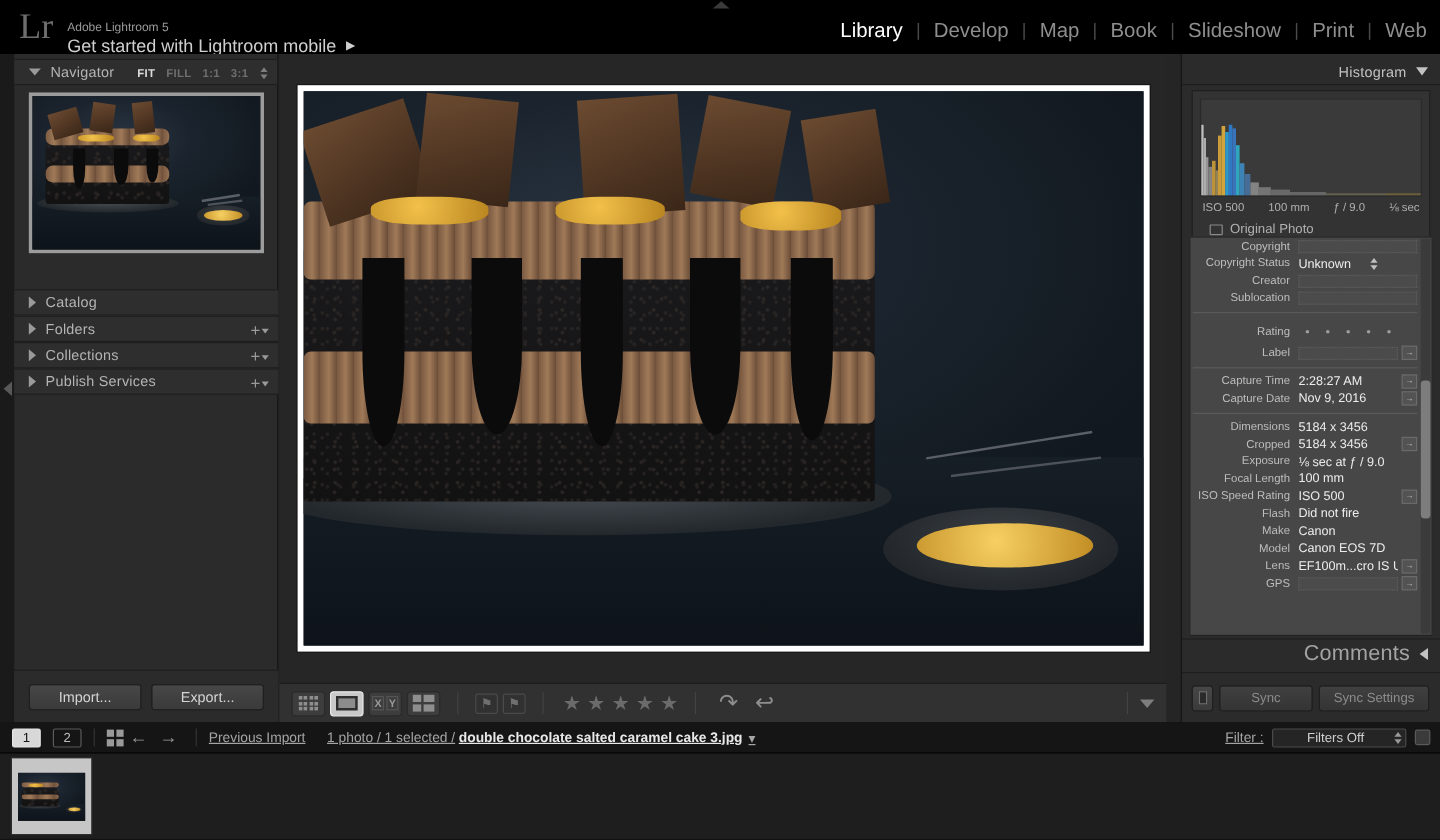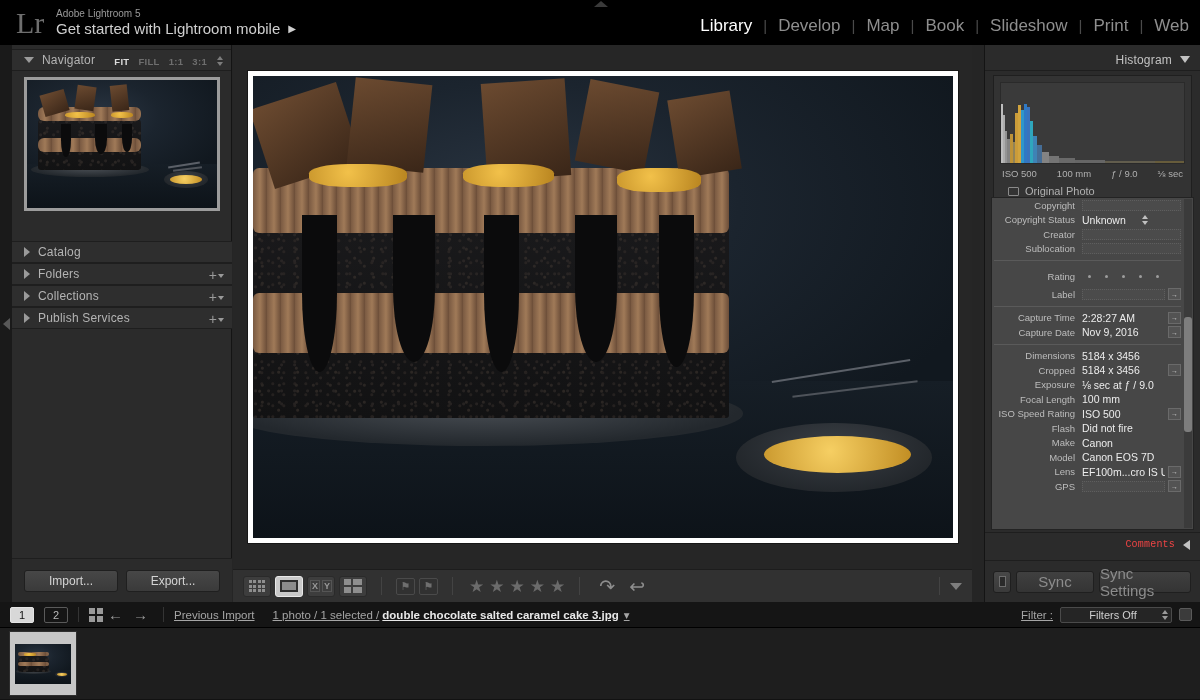--- a/index.html
+++ b/index.html
@@ -27,21 +27,21 @@
     border-right: 7px solid transparent;
     border-bottom: 6px solid #3a3a3a;
   }
   #lr-logo {
     position: absolute; left: 16px; top: 7px;
     font-family: "Liberation Serif", serif;
     font-size: 30px; color: #6e6e6e; letter-spacing: 0px;
     line-height: 32px;
   }
   #identity {
-    position: absolute; left: 56px; top: 7px;
+    position: absolute; left: 56px; top: 17px;
   }
   #identity .small {
     font-size: 10px; color: #9a9a9a; line-height: 13px;
   }
   #identity .big {
     font-size: 15px; color: #cfcfcf; line-height: 18px;
   }
   #identity .big .arw { font-size: 10px; color: #cfcfcf; margin-left: 8px; vertical-align: 2px; }
 
   #modules {
@@ -231,33 +231,33 @@
   .mstep i.up{border-bottom:4px solid #c0c0c0;}
   .mstep i.dn{border-top:4px solid #c0c0c0;}
   #meta-sb { position:absolute; right:1px; top:1px; width:8px; bottom:1px; background:#3b3b3b;}
   #meta-sb .thumb{position:absolute;left:0;top:118px;width:8px;height:115px;background:#7d7d7d;border-radius:3px;}
 
   #comments-hdr {
     position:absolute; left:0; right:0; bottom:46px; height:24px;
     display:flex; align-items:center; justify-content:flex-end; padding-right:10px; gap:8px;
     border-top:1px solid #1e1e1e;
   }
-  #comments-hdr .sect-title{font-size:10px;color:#ef4444;font-family:Liberation Mono, monospace;}
+  #comments-hdr .sect-title{font-size:18px;color:#a3a3a3;}
   .tri-left { width:0;height:0;border-top:5px solid transparent;border-bottom:5px solid transparent;border-right:7px solid #c2c2c2;}
   .tri-down { width:0;height:0;border-left:5px solid transparent;border-right:5px solid transparent;border-top:7px solid #c2c2c2;}
 
   #sync-row {
     position:absolute; left:0; right:0; bottom:0; height:42px;
     border-top:1px solid #1e1e1e; display:flex; align-items:center; gap:5px; padding:0 8px;
   }
   #sync-toggle { width:18px;height:22px;background:linear-gradient(#474747,#3a3a3a);border:1px solid #1f1f1f;border-radius:3px;
      display:flex;align-items:center;justify-content:center;}
   #sync-toggle .sq{width:7px;height:11px;background:#2a2a2a;border:1px solid #6d6d6d;}
   .sync-btn { height:22px; background:linear-gradient(#404040,#343434); border:1px solid #1f1f1f; border-radius:3px;
-     color:#8c8c8c; font-size:15px; display:flex;align-items:center;justify-content:center;}
+     color:#8c8c8c; font-size:11px; display:flex;align-items:center;justify-content:center;}
   #sync-btn1{width:78px;} #sync-btn2{width:92px;}
 
   
   #filmstrip { position:absolute; left:0; top:602px; width:1200px; height:98px; background:#121212; }
   #fs-bar { height:26px; display:flex; align-items:center; border-bottom:1px solid #000; background:#151515; }
   .idbtn { width:24px;height:16px;border:1px solid #5a5a5a;border-radius:2px; display:flex;align-items:center;justify-content:center;
     font-size:11px;color:#b9b9b9;margin-left:10px;}
   .idbtn.sel{background:#d8d8d8;color:#111;border-color:#e4e4e4;}
   .fs-sep{width:1px;height:15px;background:#343434;margin:0 10px;}
   .grid4 { display:grid; grid-template-columns:6px 6px; grid-template-rows:6px 6px; gap:2px; }

